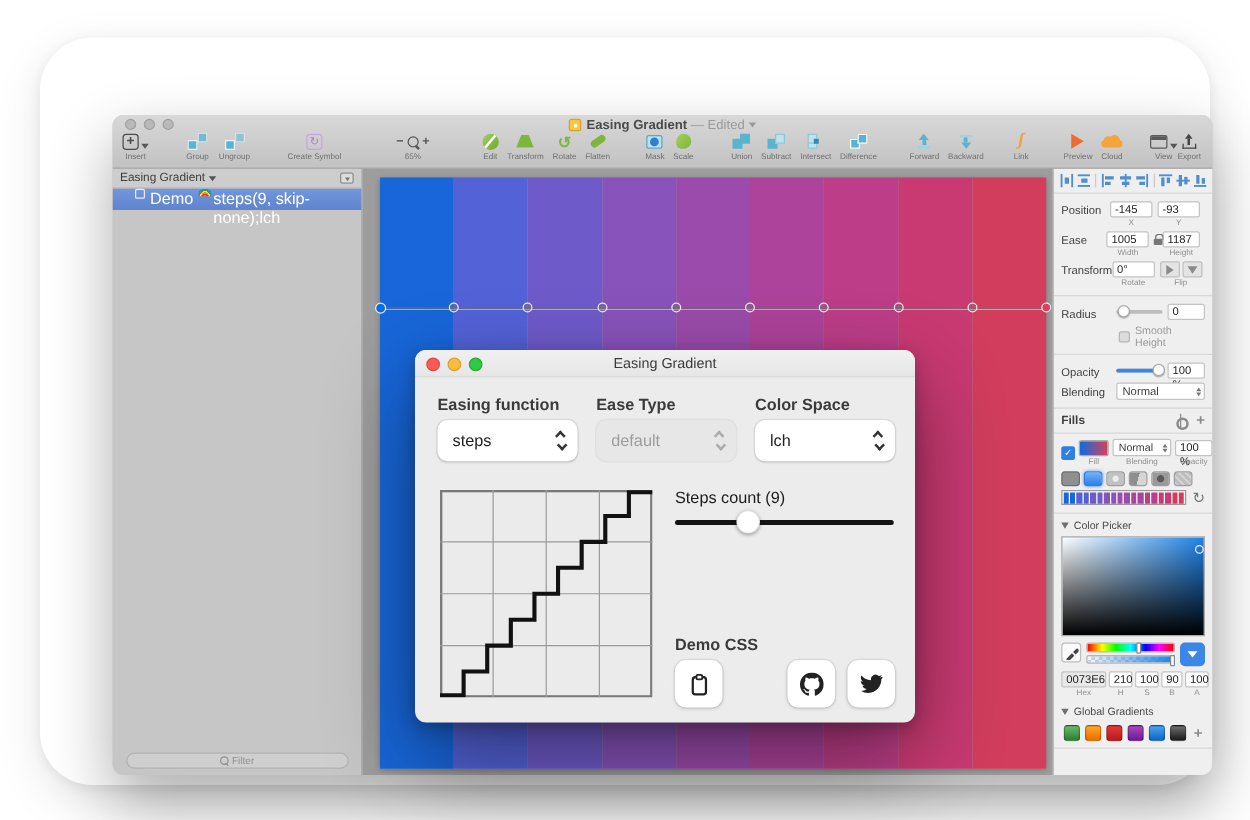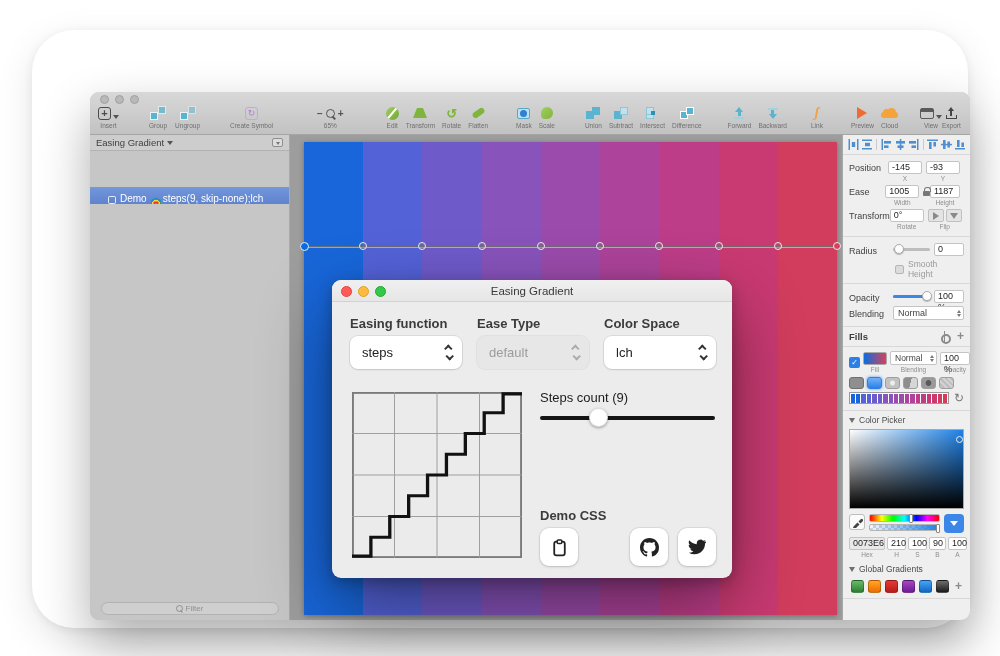--- a/index.html
+++ b/index.html
@@ -65,21 +65,21 @@
   .i-export { display:flex; flex-direction:column; align-items:center; }
   .i-export .up { width:0; height:0; border-left:3.5px solid transparent; border-right:3.5px solid transparent; border-bottom:4px solid #444; }
   .i-export .stem { width:2px; height:5px; background:#444; }
   .i-export .tray { width:11px; height:4px; border:1.5px solid #444; border-top:none; margin-top:-1px; }
   
   .appbody { flex:1; display:flex; min-height:0; }
   .sidebar { width:200px; background:#C6C6C6; border-right:1px solid #A9A9A9; display:flex; flex-direction:column; }
   .sb-head { height:16px; display:flex; align-items:center; padding:0 6px; font-size:9.5px; color:#3E3E3E; border-bottom:1px solid #B2B2B2; background:#CDCDCD; }
   .sb-panelicon { margin-left:auto; width:11px; height:9px; border:1px solid #8E8E8E; border-radius:2px; background:#DCDCDC; position:relative; }
   .sb-panelicon::after { content:""; position:absolute; left:2.5px; top:3px; border-left:2.5px solid transparent; border-right:2.5px solid transparent; border-top:3px solid #777; }
-  .layer-row { height:17px; background:linear-gradient(#7397DC,#5F83CD); display:flex; align-items:flex-end; gap:4px; padding:0 6px 0 18px; color:#fff; font-size:10px;margin-top:36px; }
+  .layer-row { height:17px; background:linear-gradient(#7397DC,#5F83CD); display:flex; align-items:flex-start; gap:4px; padding:0 6px 0 18px; color:#fff; font-size:13px; }
   .layer-cb { width:8px; height:8px; border:1px solid rgba(255,255,255,.85); border-radius:1.5px; flex:0 0 auto; }
   .rainbow { width:10px; height:6px; flex:0 0 auto;
     background:radial-gradient(circle at 50% 100%, rgba(0,0,0,0) 1.2px, #E53935 1.2px 2.2px, #FB8C00 2.2px 3.1px, #FDD835 3.1px 4px, #43A047 4px 4.9px, #1E88E5 4.9px 6px, rgba(0,0,0,0) 6px); }
   .sb-filter { margin-top:auto; margin-bottom:5px; align-self:center; width:178px; height:13px; background:#CFCFCF; border:1px solid #B2B2B2; border-radius:7px; display:flex; align-items:center; justify-content:center; gap:3px; color:#8F8F8F; font-size:8px; }
   .minimag { position:relative; width:7px; height:7px; }
   .minimag::before { content:""; position:absolute; left:0; top:0; width:5px; height:5px; border:1px solid #8F8F8F; border-radius:50%; }
   .minimag::after { content:""; position:absolute; right:0; bottom:0; width:3px; height:1px; background:#8F8F8F; transform:rotate(45deg); }
   .canvasarea { flex:1; background:#9D9D9D; position:relative; }
   .artboard { position:absolute; left:14px; top:7px; width:533px; height:473px; display:flex; box-shadow:0 1px 5px rgba(0,0,0,.30); }
   .stopline { position:absolute; left:14px; top:111px; width:533px; height:1px; background:rgba(110,110,110,.9); box-shadow:0 1px 0 rgba(255,255,255,.45); }
@@ -195,20 +195,21 @@
 
 <div class="card">
 <div class="appwin">
 
   <div class="header">
     <div class="lights">
       <div class="light"></div>
       <div class="light"></div>
       <div class="light"></div>
     </div>
+    <div class="wtitle"><span class="docicon"></span><b>Easing Gradient</b>&nbsp;<span>— Edited</span><span class="caret-d"></span></div>
 
     <div class="toolbar">
       <div class="titem" style="margin-left:8px">
         <div class="ticon">
               <div class="i-insert">+</div>
               <div class="i-caret"></div>
             </div>
         <div class="tlabel">Insert</div>
       </div>
       <div class="titem" style="margin-left:30px">

